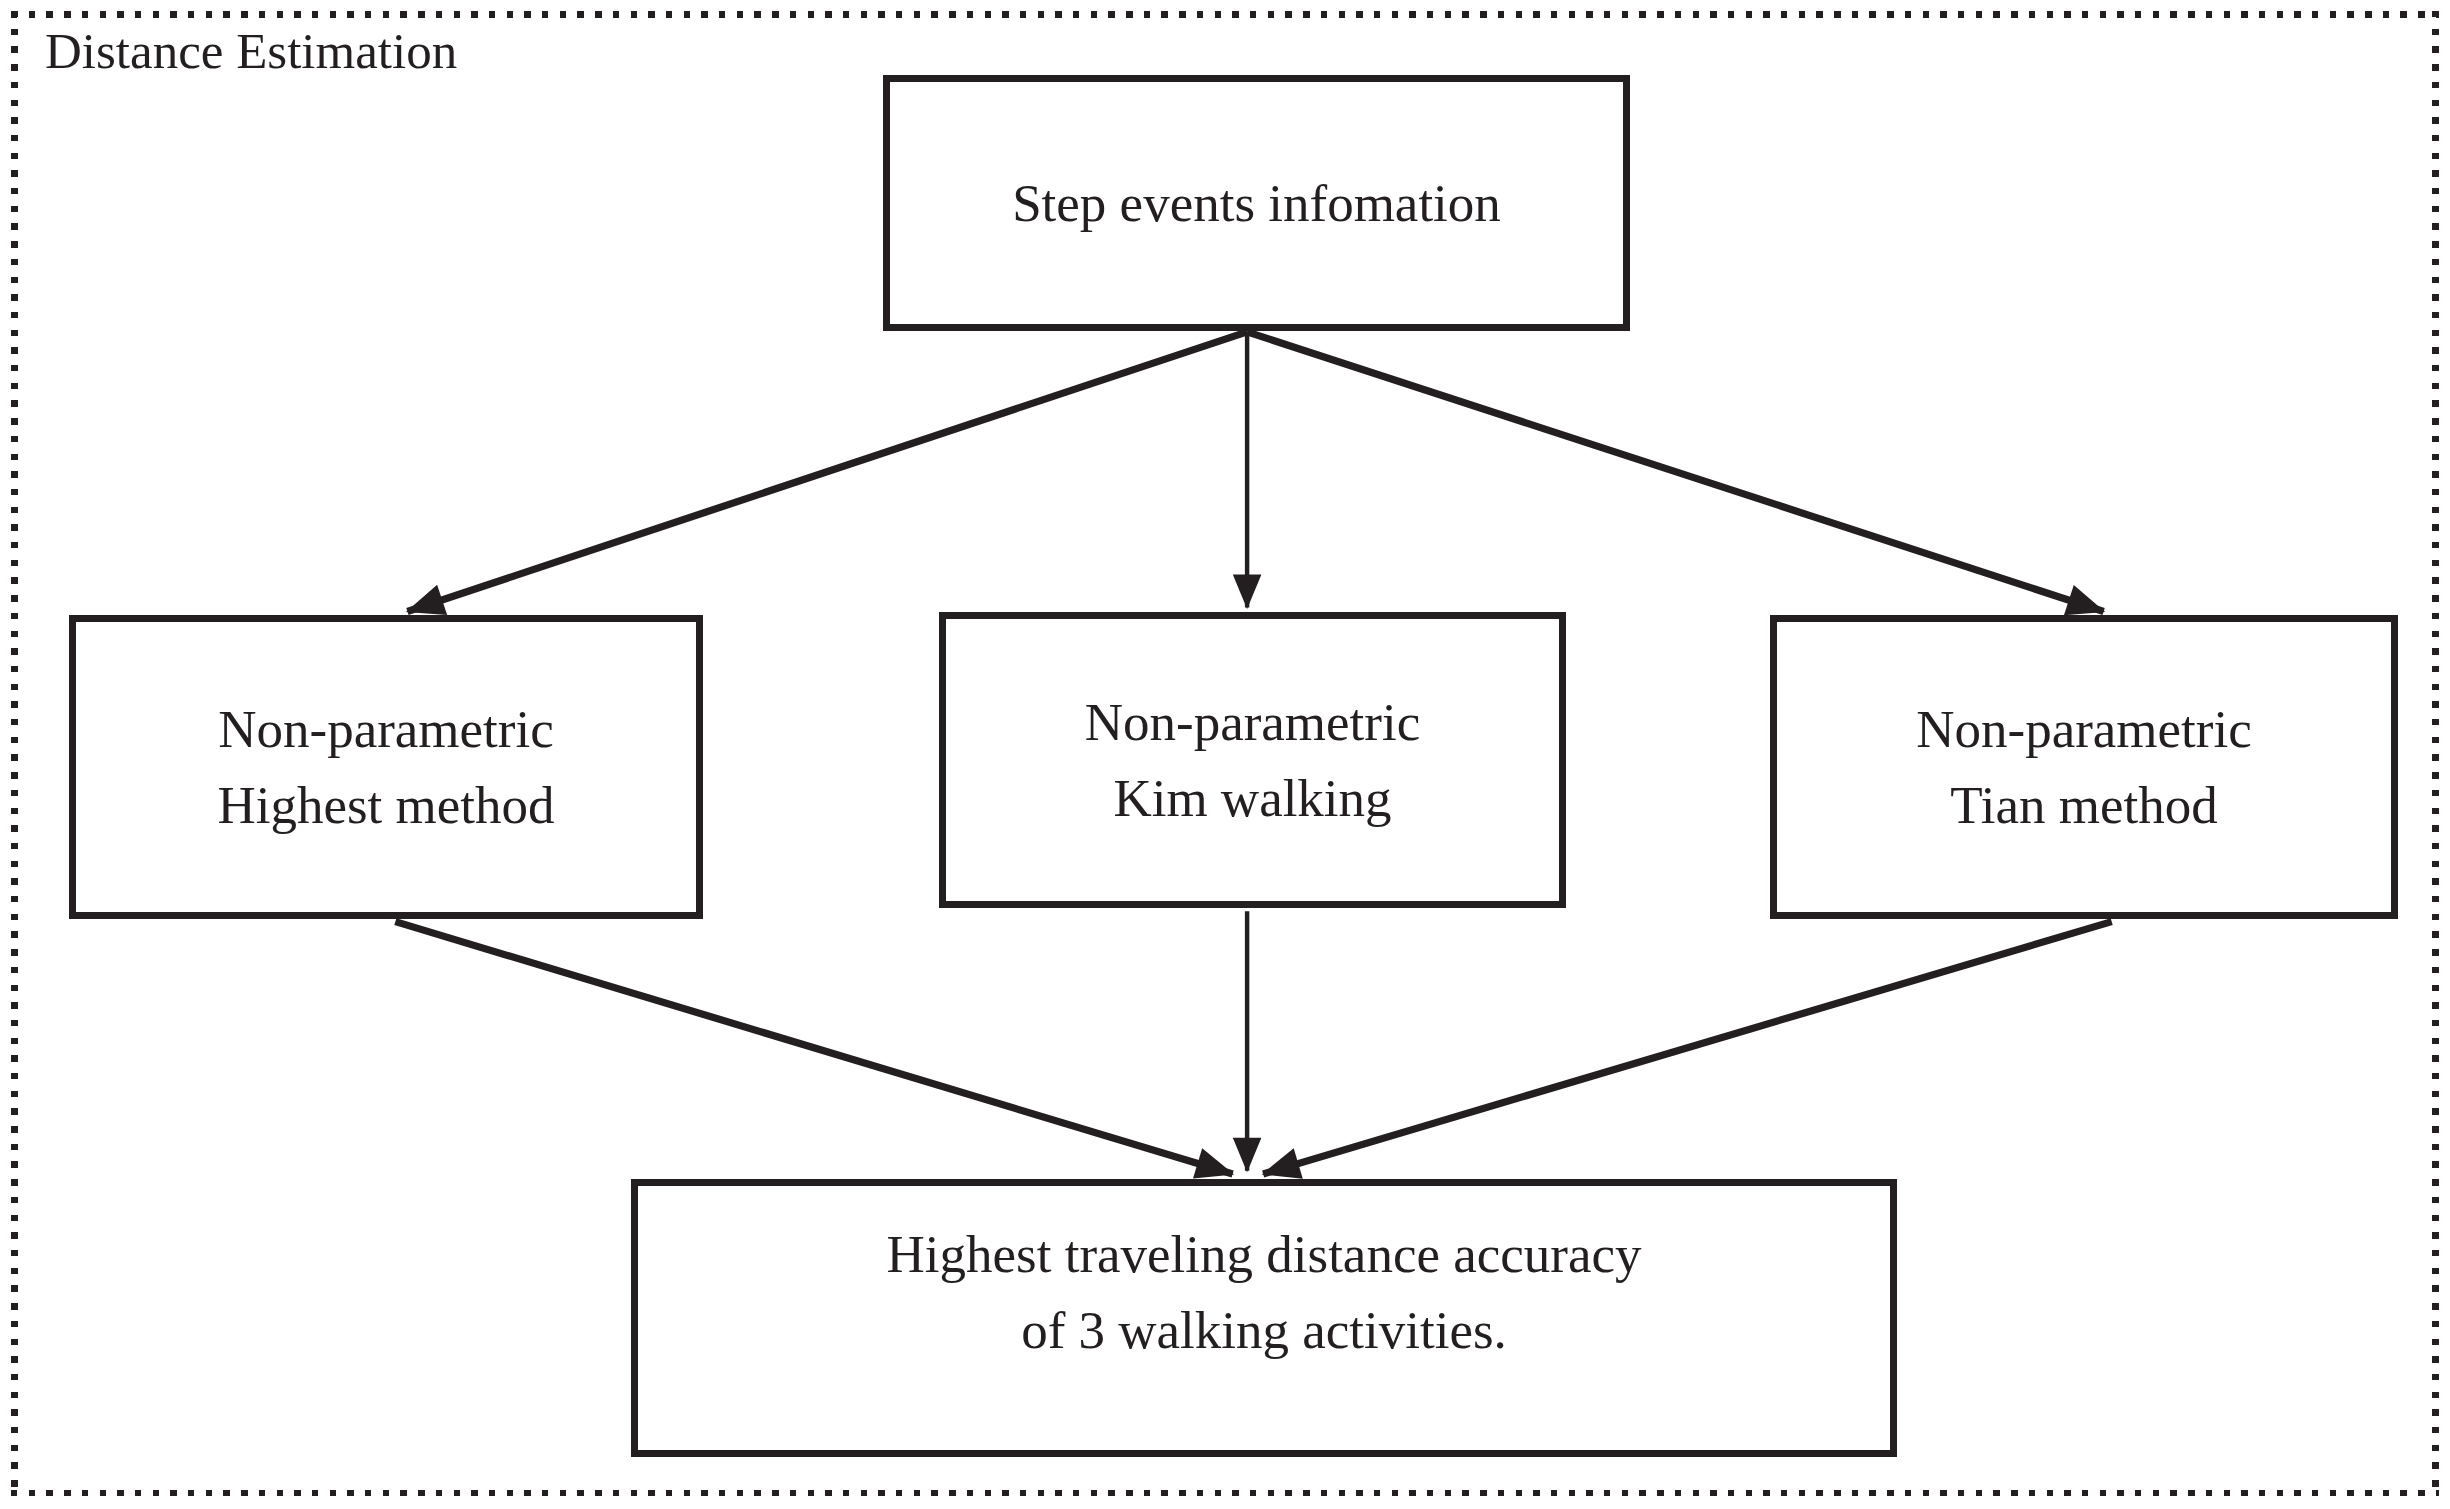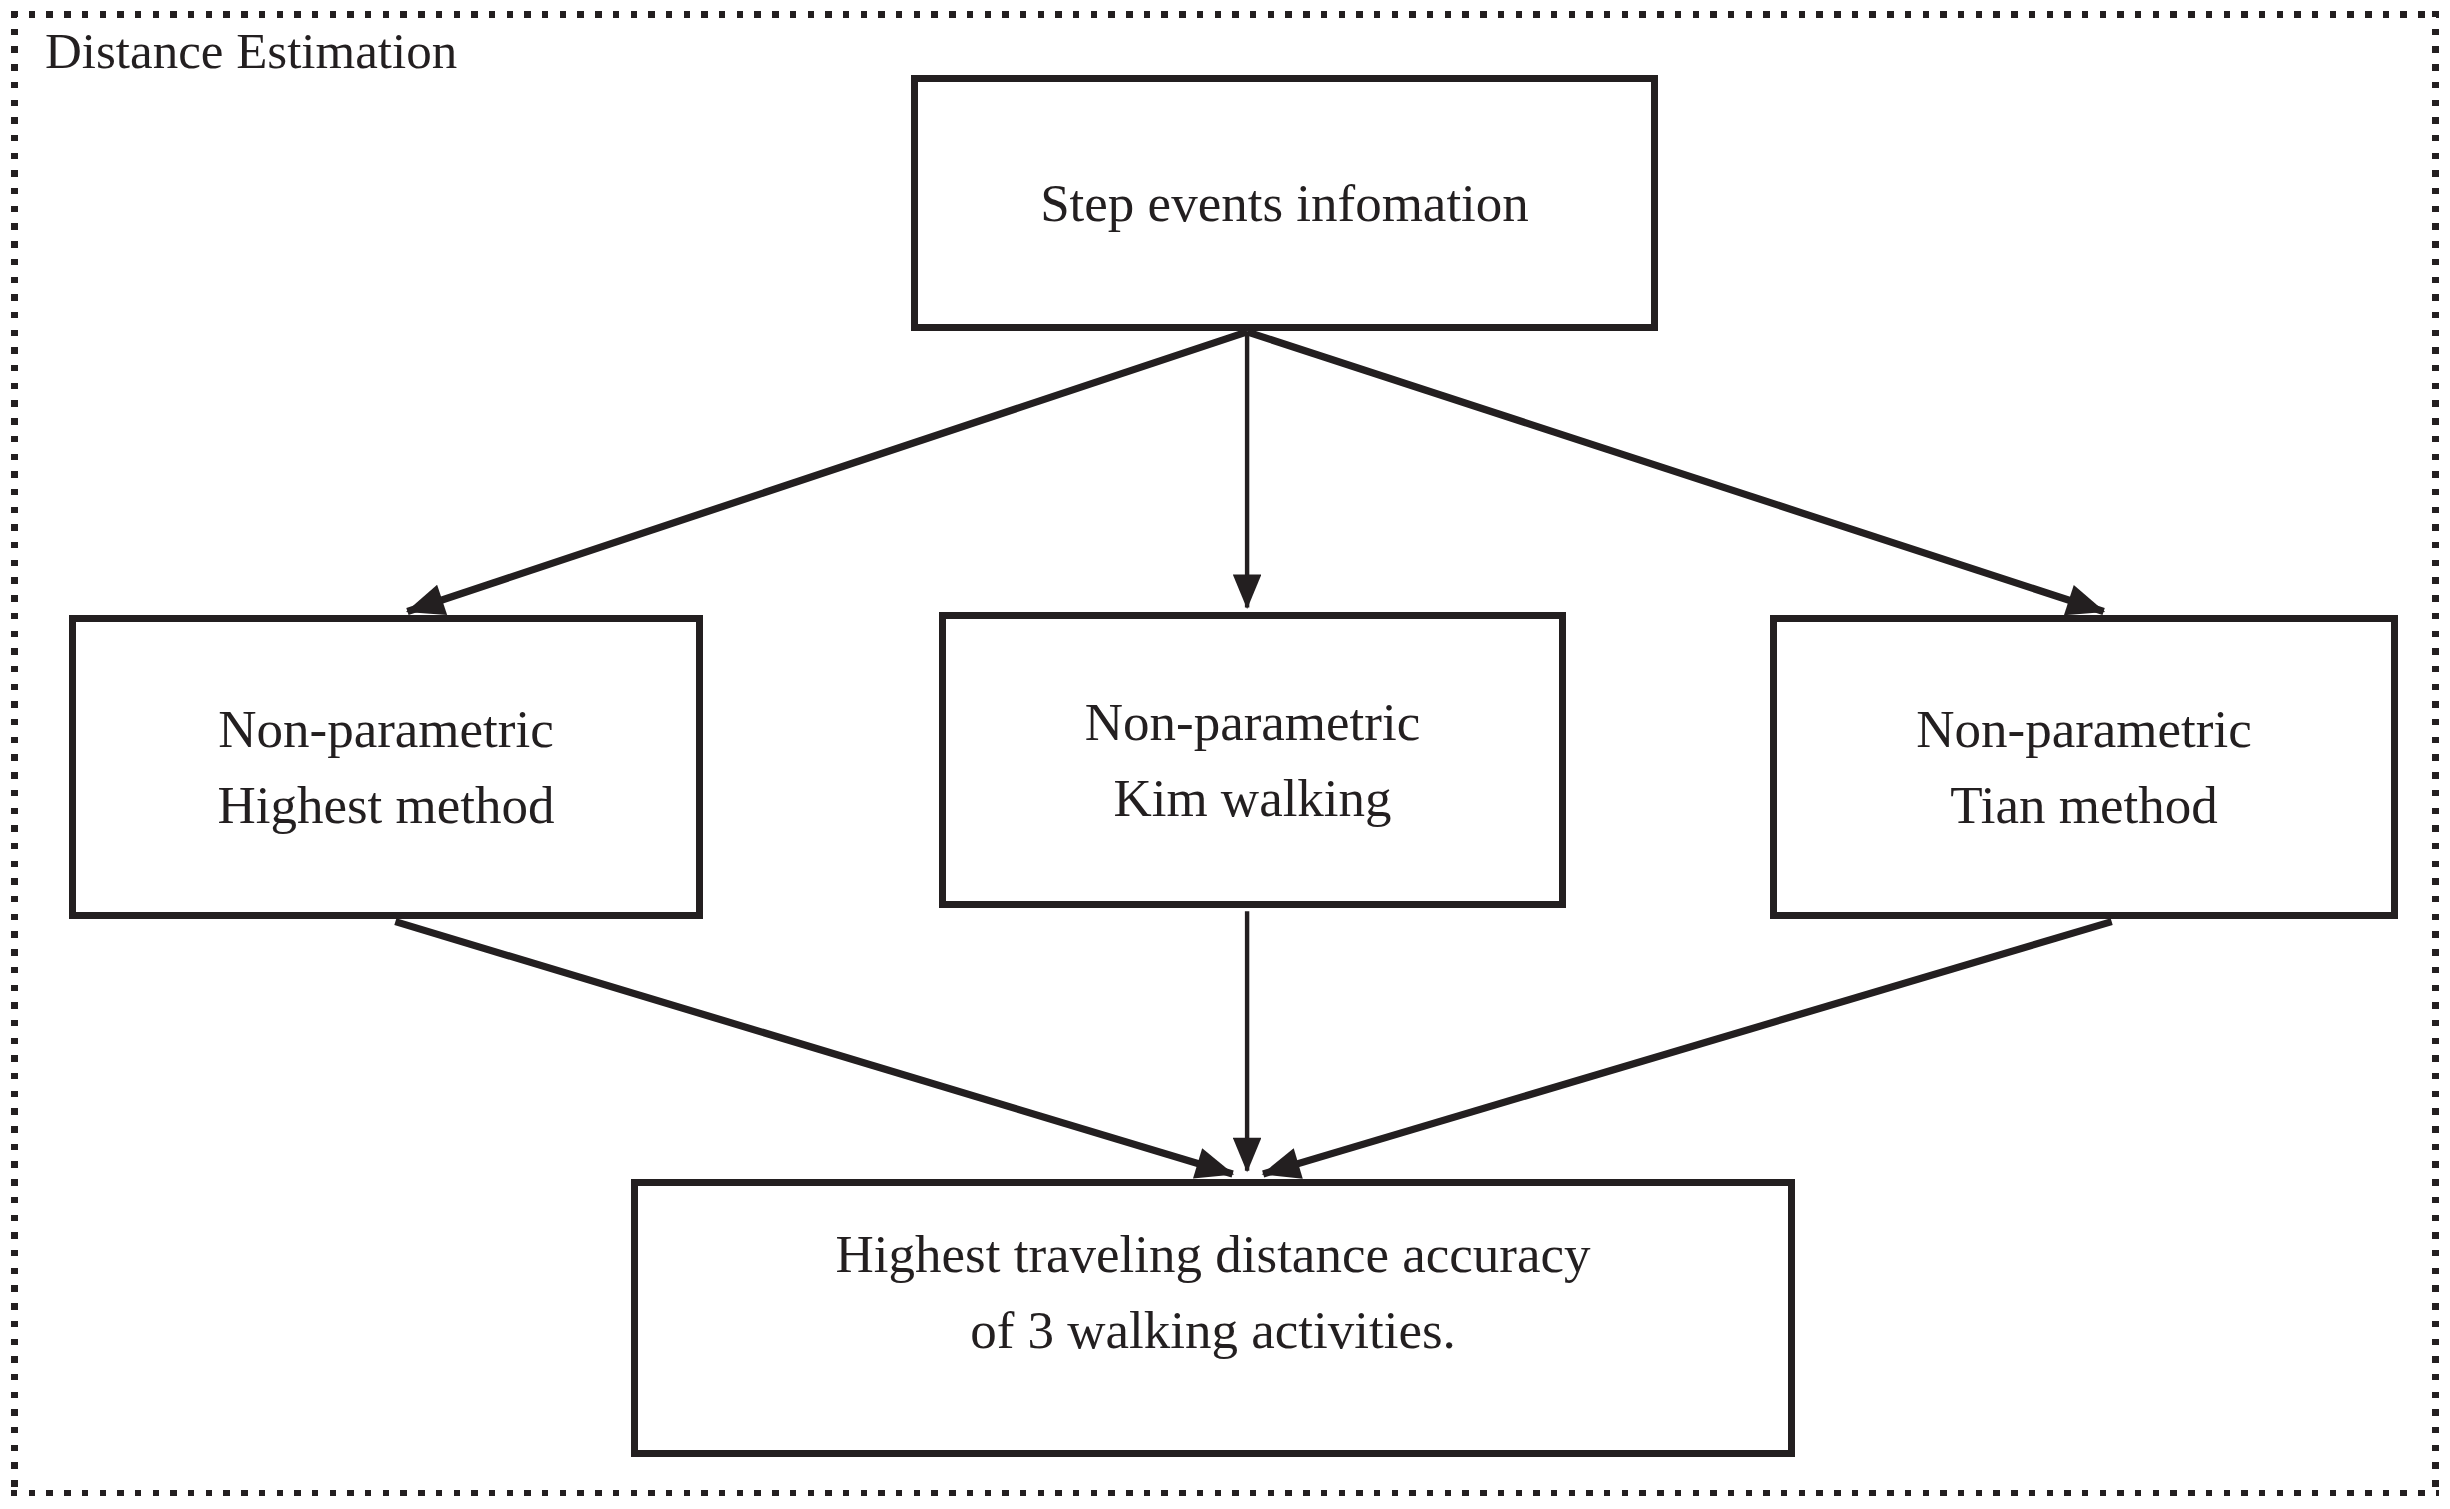--- a/index.html
+++ b/index.html
@@ -23,25 +23,25 @@
 
   .frame-label { position: absolute; left: 45px; top: 22.5px;
     font-size: 51px; line-height: 1.1; white-space: nowrap; }
 
   
   .node { position: absolute; background: var(--bg); border: 7.2px solid var(--ink);
     display: flex; flex-direction: column; align-items: center; justify-content: center;
     text-align: center; font-size: 53px; line-height: 1.44; z-index: 1; }
   .node .line { display: block; white-space: nowrap; }
 
-  .node-step    { left: 883px; top:   75px; width:  747px; height: 256px; margin-left: 28px; }
+  .node-step    { left: 883px; top:   75px; width:  747px; height: 256px; }
   .node-weinberg{ left:   69px; top:  615px; width:  634px; height: 304px; }
   .node-kim     { left: 939px; top:  612px; width:  627px; height: 296px; }
   .node-tian    { left: 1770px; top:  615px; width:  628px; height: 304px; }
-  .node-result  { left:  631px; top: 1179px; width: 1164px; height: 278px; padding-bottom: 52px; }
+  .node-result  { left:  631px; top: 1179px; width: 1266px; height: 278px; padding-bottom: 52px; }
 
   
   .arrows { position: absolute; inset: 0; width: 100%; height: 100%;
     z-index: 2; pointer-events: none; }
   .edge-thick { stroke: var(--ink); stroke-width: 9; fill: none; }
   .edge-thin  { stroke: var(--ink); stroke-width: 5.5; fill: none; }
   .head { fill: var(--ink); }
 </style>
 </head>
 <body>

